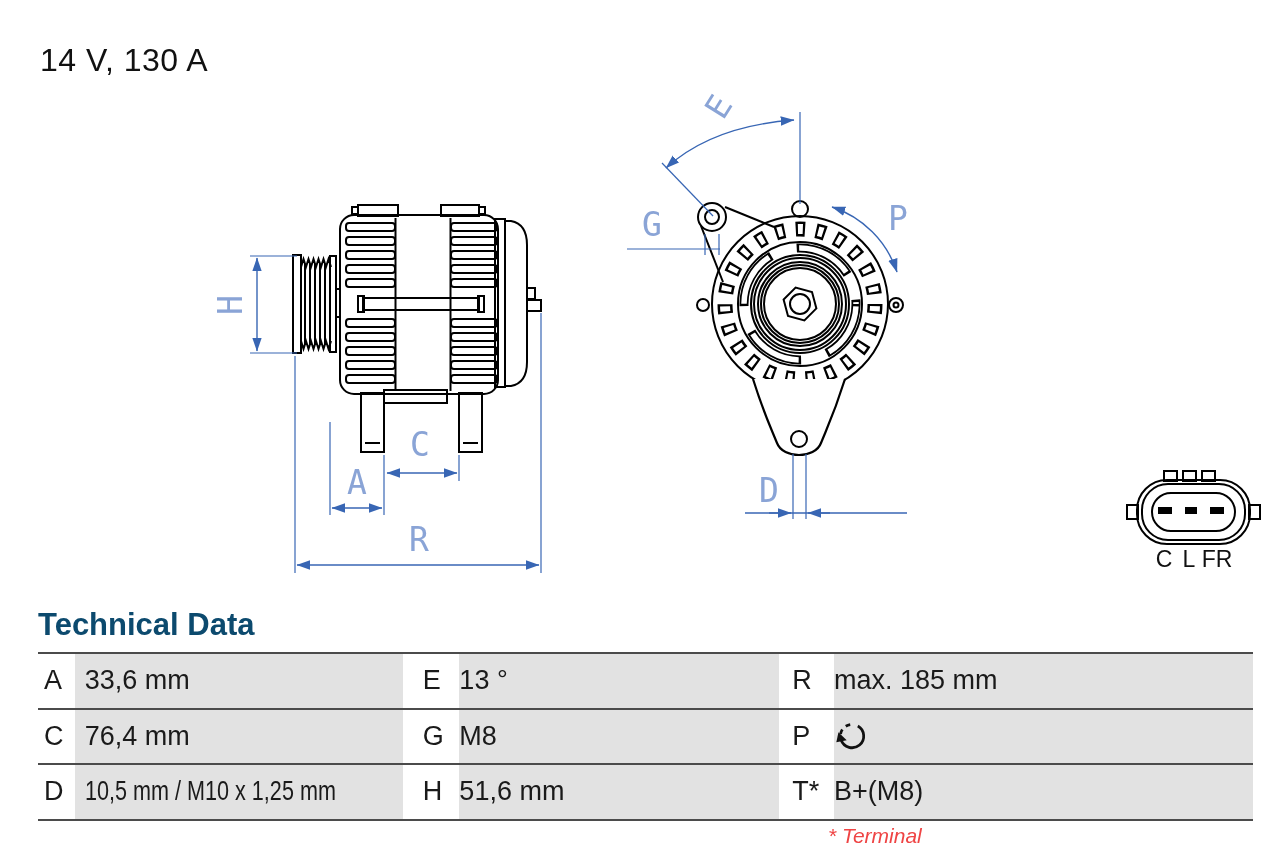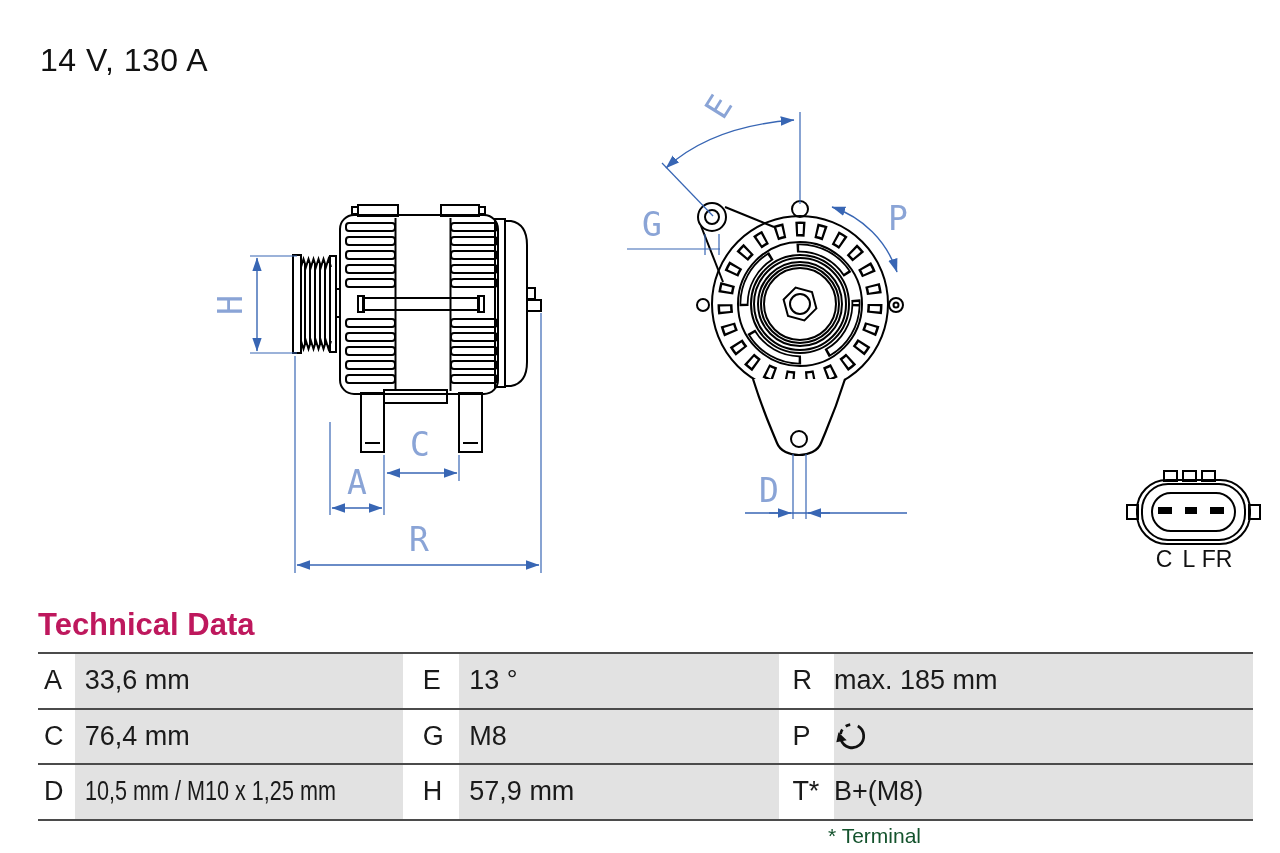--- a/index.html
+++ b/index.html
@@ -1,32 +1,32 @@
 <!DOCTYPE html>
 <html><head>
 <meta charset="utf-8">
 <style>
   html,body{margin:0;padding:0;background:#fff;}
   .page{position:relative;width:1280px;height:853px;background:#fff;overflow:hidden;
         font-family:"Liberation Sans",sans-serif;color:#1a1a1a;margin-top:22px;}
   .title{position:absolute;left:40px;top:20px;font-size:32px;letter-spacing:.5px;color:#111;}
   .drawing-svg{position:absolute;left:0;top:0;}
-  .tech-head{position:absolute;left:38px;top:585px;font-size:31px;font-weight:bold;color:#be185d;}
+  .tech-head{position:absolute;left:38px;top:585px;font-size:31px;font-weight:bold;color:#0c4a6e;}
   .tech-table{position:absolute;left:38px;top:630px;width:1215px;font-size:27px;}
   .trow{display:flex;height:55.5px;border-top:2px solid #4b4b4b;box-sizing:border-box;}
   .trow.last{border-bottom:2px solid #4b4b4b;height:57.5px;}
   .cell{display:flex;align-items:center;box-sizing:border-box;white-space:nowrap;overflow:visible;}
   .lc{width:37px;padding-left:6px;background:#fff;}
   .vc1{width:331px;padding-left:10px;background:#e2e2e2;}
   .lc2{width:57px;padding-left:20px;background:#fff;}
-  .vc2{width:323px;padding-left:10px;background:#e2e2e2;}
+  .vc2{width:323px;background:#e2e2e2;}
   .lc3{width:55px;padding-left:13px;background:#fff;}
   .vc3{width:423px;background:#e2e2e2;}
   .condensed{display:inline-block;transform:scaleX(.8);transform-origin:left center;}
-  .footnote{position:absolute;left:828px;top:802px;font-size:21px;color:#14532d;}
+  .footnote{position:absolute;left:828px;top:802px;font-size:21px;color:#ef4444;font-style:italic;}
   .dimtext{font-family:"DejaVu Sans Mono",monospace;font-size:33px;fill:#8aa4d6;}
   .pintext{font-size:23px;fill:#111;font-family:"Liberation Sans",sans-serif;}
   .blk{stroke:#000;fill:none;stroke-width:2;}
   .dim{stroke:#3866b4;fill:none;stroke-width:1.4;}
   .ext{stroke:#3866b4;fill:none;stroke-width:1.2;}
 </style>
 </head>
 <body>
 
 <div class="page">
@@ -244,20 +244,20 @@
           <polygon points="4.2,12.5 2.2,22 12,20" fill="#111"></polygon>
         </svg>
       </div>
     </div>
     <div class="trow last">
       <div class="cell lc">D</div>
       <div class="cell vc1">
         <span class="condensed">10,5 mm / M10 x 1,25 mm</span>
       </div>
       <div class="cell lc2">H</div>
-      <div class="cell vc2">57,9 mm</div>
+      <div class="cell vc2">51,6 mm</div>
       <div class="cell lc3">T*</div>
       <div class="cell vc3">B+(M8)</div>
     </div>
   </div>
 
   <div class="footnote">* Terminal</div>
 </div>
 
 </body></html>

